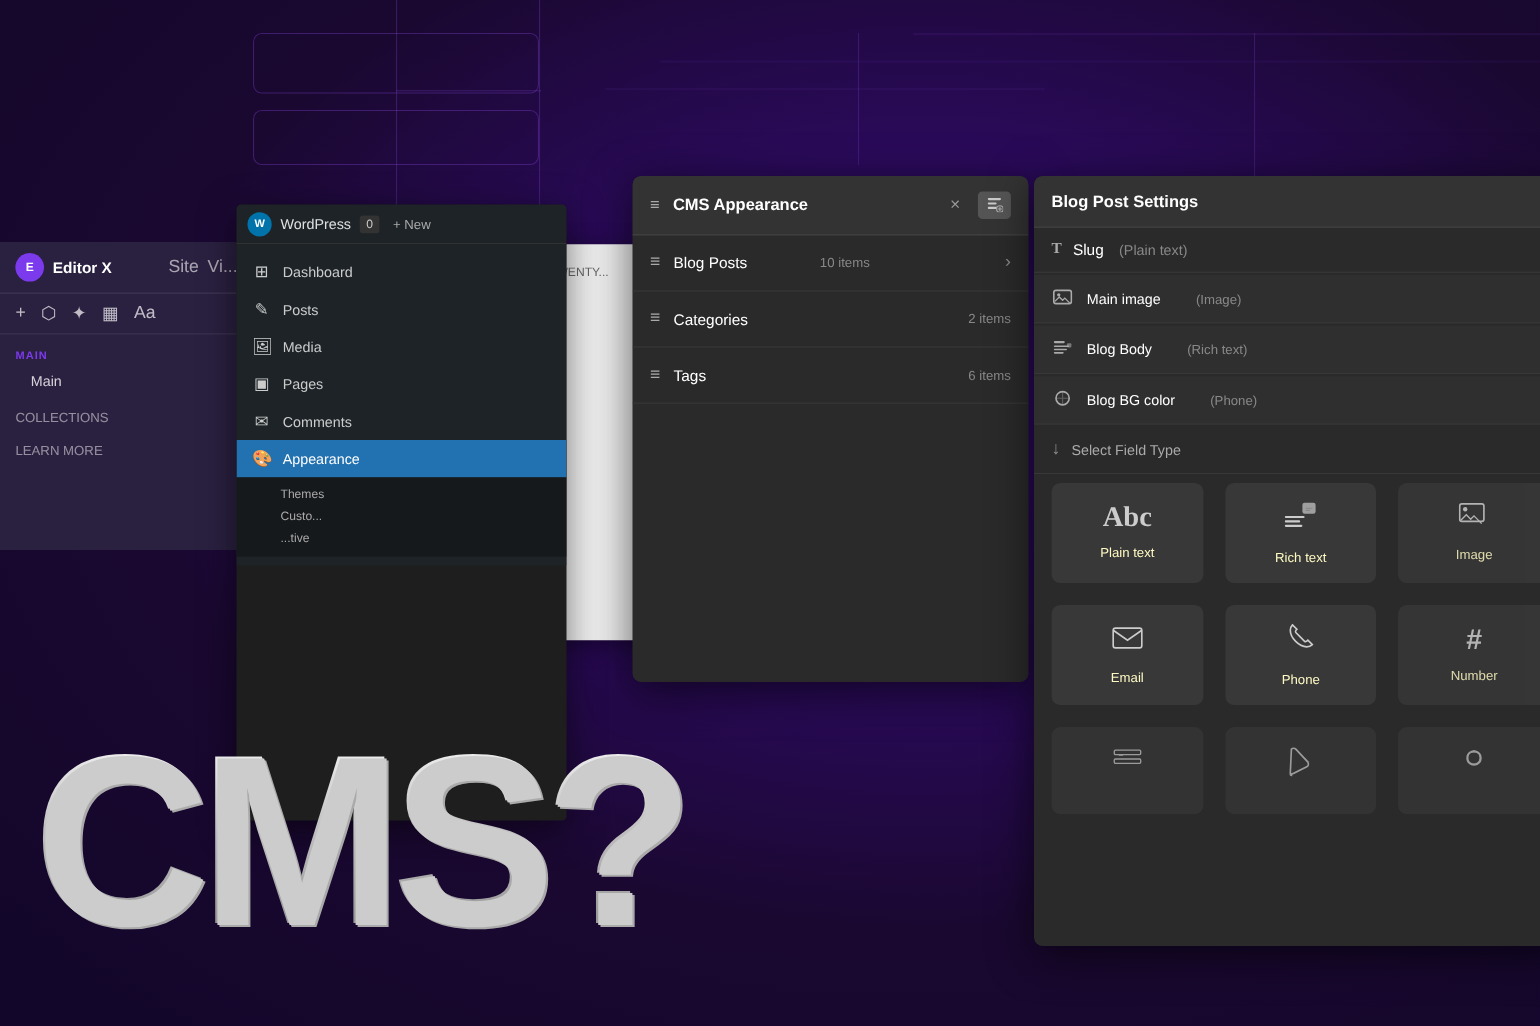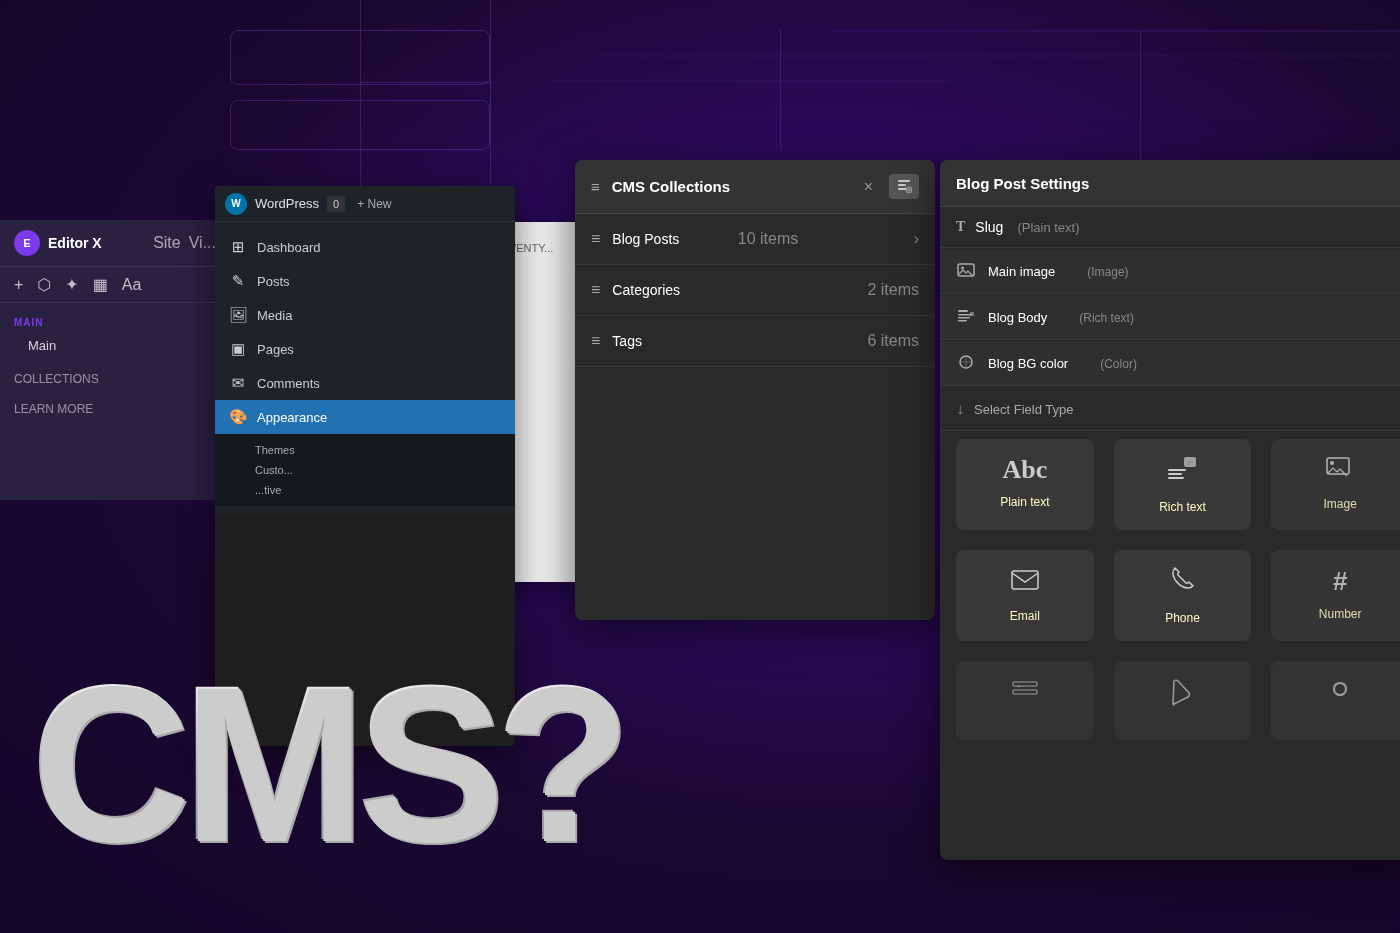--- a/index.html
+++ b/index.html
@@ -321,21 +321,21 @@
 
     .cms-collection-name {
       color: white;
       font-size: 14px;
       font-weight: 500;
       flex: 1;
     }
 
     .cms-collection-count {
       color: #888;
-      font-size: 16px;
+      font-size: 12px;
       margin-left: 10px;
       text-align: right;
     }
 
     .cms-collection-arrow {
       color: #888;
       font-size: 16px;
     }
 
     
@@ -576,21 +576,21 @@
 <div class="theme-panel">
   <div class="theme-panel-content">
     <div style="font-size:11px;color:#666;margin-bottom:8px;">TWENTY TWENTY...</div>
     <div class="theme-title">The<br>Mo...<br>Fre...</div>
   </div>
 </div>
 
 <div class="cms-panel">
   <div class="cms-panel-header">
     <span style="color:#aaa;font-size:15px;margin-right:4px;">≡</span>
-    <span class="cms-panel-title">CMS Collections</span>
+    <span class="cms-panel-title">CMS Appearance</span>
     <span class="cms-close-btn">×</span>
     <span class="cms-add-btn">
       <svg width="16" height="16" viewBox="0 0 16 16" fill="none" xmlns="http://www.w3.org/2000/svg">
         <rect x="2" y="3" width="12" height="2" rx="1" fill="#ccc"></rect>
         <rect x="2" y="7" width="8" height="2" rx="1" fill="#ccc"></rect>
         <rect x="2" y="11" width="10" height="2" rx="1" fill="#ccc"></rect>
         <circle cx="13" cy="13" r="3" fill="#555" stroke="#aaa" stroke-width="1"></circle>
         <line x1="13" y1="11" x2="13" y2="15" stroke="#aaa" stroke-width="1"></line>
         <line x1="11" y1="13" x2="15" y2="13" stroke="#aaa" stroke-width="1"></line>
       </svg>
@@ -658,21 +658,21 @@
   </div>
 
   <div class="bps-field-row">
     <span class="bps-field-icon">
       <svg width="18" height="18" viewBox="0 0 18 18" fill="none">
         <circle cx="9" cy="9" r="6" stroke="#aaa" stroke-width="1.5"></circle>
         <path d="M9 3v12M3 9h12" stroke="#aaa" stroke-width="1" opacity="0.4"></path>
       </svg>
     </span>
     <span class="bps-field-name">Blog BG color</span>
-    <span class="bps-field-type">(Color)</span>
+    <span class="bps-field-type">(Phone)</span>
   </div>
 
   <div class="bps-add-field">
     <span class="bps-add-icon">↓</span>
     <span class="bps-add-label">Select Field Type</span>
   </div>
 
   <div class="field-type-grid">
 
     <div class="field-type-card">

